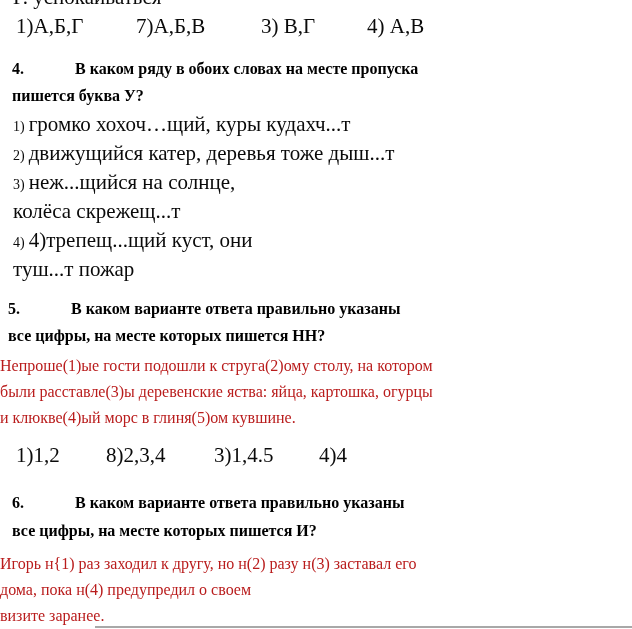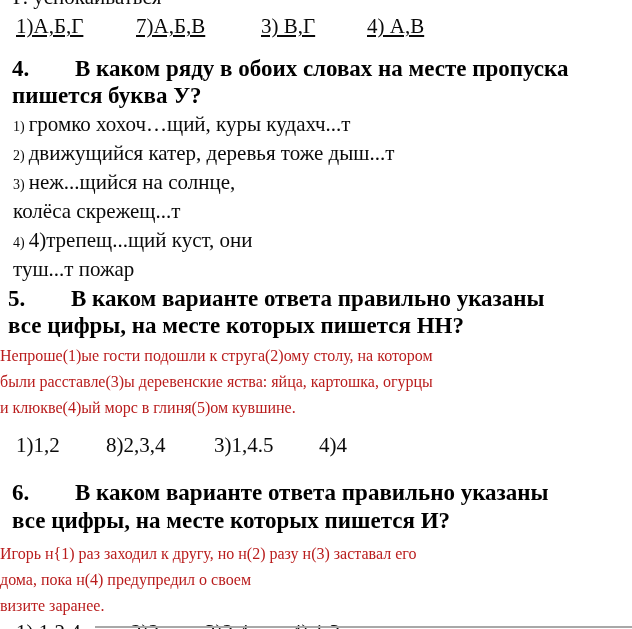--- a/index.html
+++ b/index.html
@@ -21,43 +21,43 @@
     line-height: 24px;
   }
   
   .ans-row {
     display: flex;
     font-size: 21px;
     line-height: 28px;
     padding-left: 16px;
     white-space: pre;
   }
-  .row-prev { margin-top: 2px; text-decoration: underline; }
+  .row-prev { margin-top: 2px; }
   .row-prev span:nth-child(1) { width: 120px; }
   .row-prev span:nth-child(2) { width: 125px; }
   .row-prev span:nth-child(3) { width: 106px; }
   .row-q5 { margin-top: 10px; }
   .row-q5 span:nth-child(1) { width: 90px; }
   .row-q5 span:nth-child(2) { width: 108px; }
   .row-q5 span:nth-child(3) { width: 105px; }
   .row-q6 { margin-top: 0; line-height: 26px; }
   .row-q6 span:nth-child(1) { width: 115px; }
   .row-q6 span:nth-child(2) { width: 74px; }
   .row-q6 span:nth-child(3) { width: 86px; }
   
   .q-header {
     font-weight: bold;
-    font-size: 23px;
+    font-size: 16px;
     line-height: 27px;
     padding-left: 12px;
     color: #000;
   }
   .q-header .q-num { display: inline-block; width: 63px; }
   .q-header.h4 { margin-top: 15px; }
-  .q-header.h5 { margin-top: 0; padding-left: 8px; }
+  .q-header.h5 { margin-top: 10px; padding-left: 8px; }
   .q-header.h6 { margin-top: 20px; line-height: 28px; }
   .q-header .cont { display: block; }
   
   .opt-block { margin-top: 2px; }
   .opt-line {
     font-size: 21px;
     line-height: 27px;
     padding-left: 13px;
   }
   .opt-num { font-size: 14px; }

